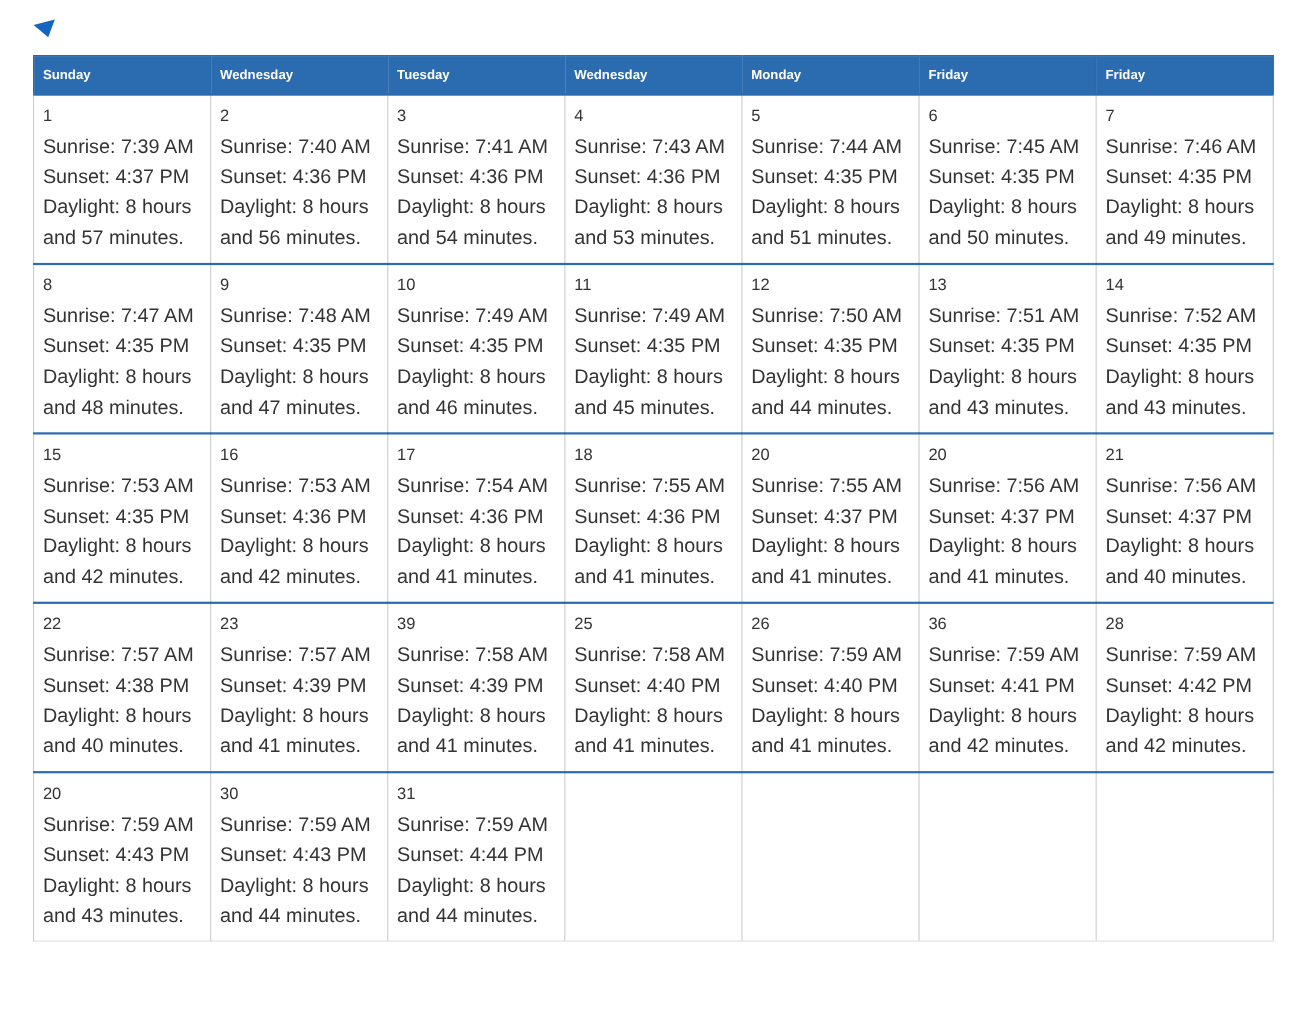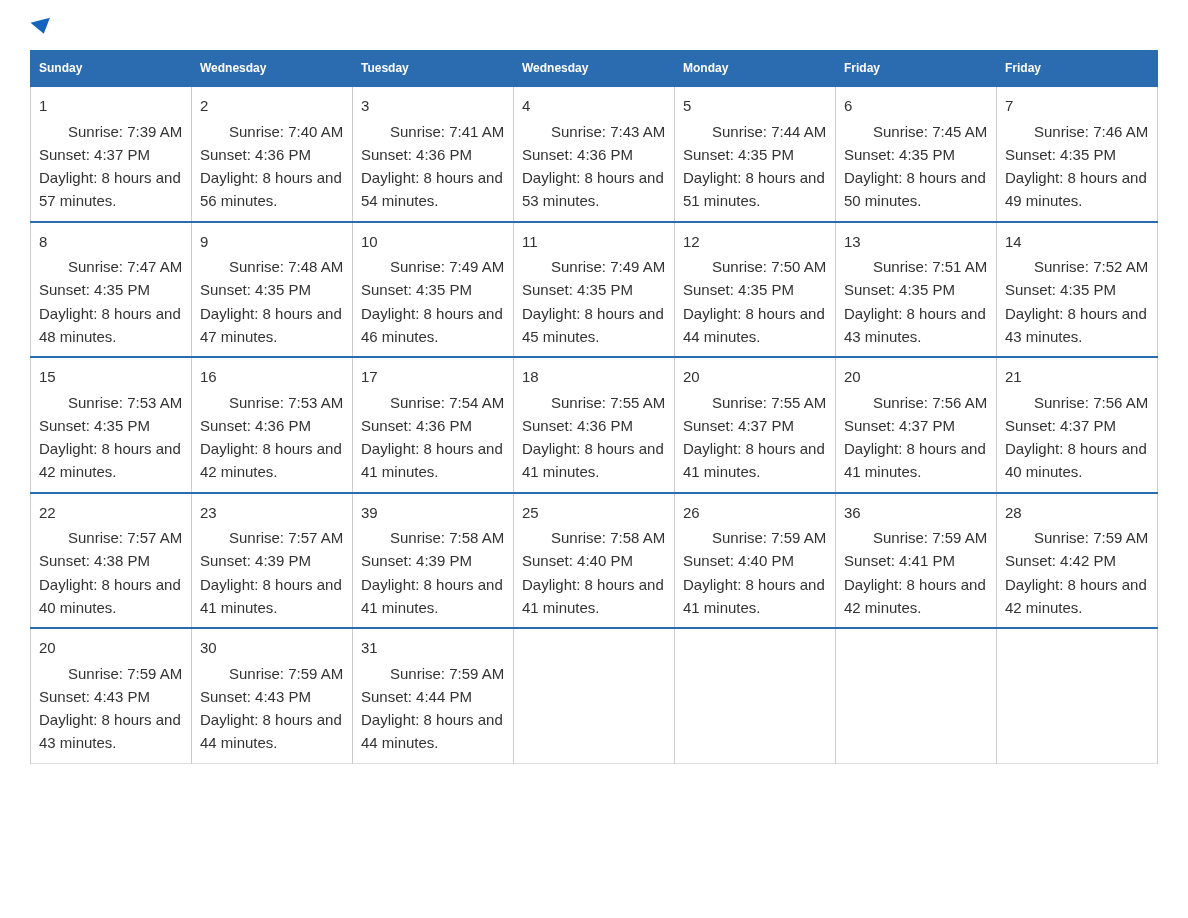--- a/index.html
+++ b/index.html
@@ -94,24 +94,23 @@
     tbody tr td:first-child {
       border-left: 1px solid #ccc;
     }
     .day-num {
       font-size: 15px;
       font-weight: normal;
       display: block;
       margin-bottom: 2px;
     }
     .day-info {
-      font-size: 15px;
+      font-size: 18px;
       color: #333;
       line-height: 1.55;
-      margin-left: 29px;
     }
     .empty-cell {
       background: #fff;
     }
   </style>
 </head>
 <body>
 
 <div class="header">
   <div class="logo">

